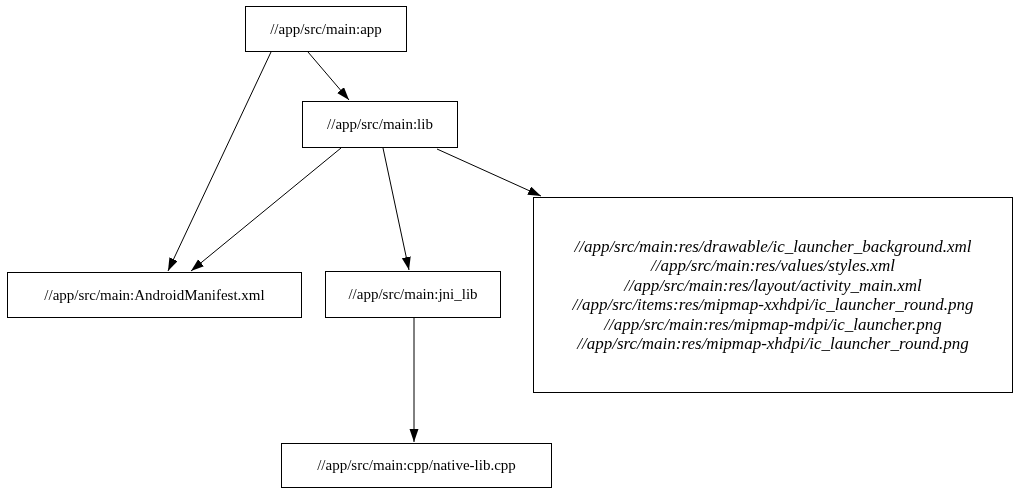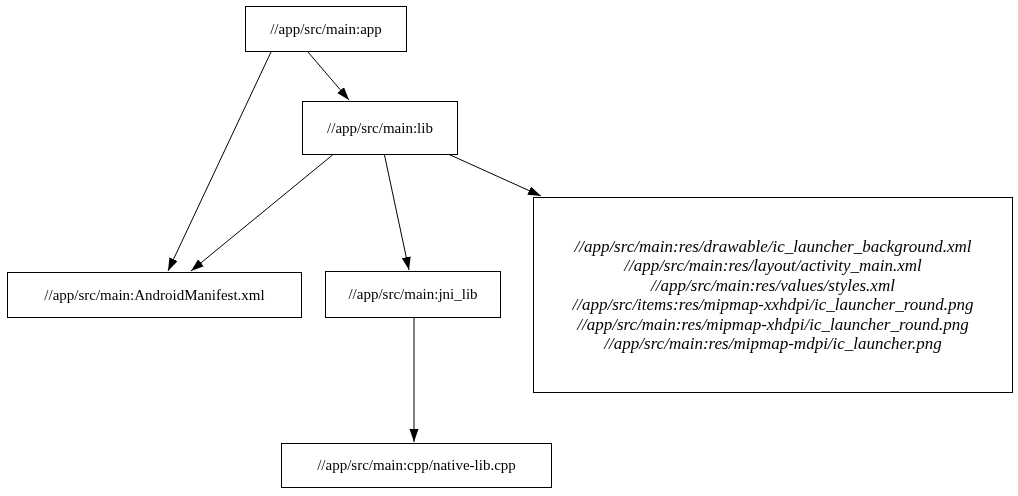--- a/index.html
+++ b/index.html
@@ -29,21 +29,21 @@
     border: 1px solid #000000;
     background: #ffffff;
     display: flex;
     align-items: center;
     justify-content: center;
     font-size: 15px;
     white-space: nowrap;
     text-align: center;
   }
   .node-app      { left: 203px; top: 6px;   width: 162px; height: 46px; margin-left: 42px; }
-  .node-lib      { left: 302px; top: 101px; width: 156px; height: 54px; }
+  .node-lib      { left: 302px; top: 101px; width: 156px; height: 47px; }
   .node-manifest { left: 7px;   top: 272px; width: 295px; height: 46px; }
   .node-jnilib   { left: 325px; top: 271px; width: 176px; height: 47px; }
   .node-cpp      { left: 281px; top: 443px; width: 271px; height: 45px; text-align: center; }
   .node-res {
     left: 533px; top: 197px; width: 480px; height: 196px;
     flex-direction: column;
     justify-content: center;
   }
   .res-line {
     line-height: 19.5px;
@@ -81,24 +81,24 @@
   <div class="node node-manifest">
     <span>//app/src/main:AndroidManifest.xml</span>
   </div>
 
   <div class="node node-jnilib">
     <span>//app/src/main:jni_lib</span>
   </div>
 
   <div class="node node-res">
     <div class="res-line">//app/src/main:res/drawable/ic_launcher_background.xml</div>
+    <div class="res-line">//app/src/main:res/values/styles.xml</div>
     <div class="res-line">//app/src/main:res/layout/activity_main.xml</div>
-    <div class="res-line">//app/src/main:res/values/styles.xml</div>
     <div class="res-line">//app/src/items:res/mipmap-xxhdpi/ic_launcher_round.png</div>
+    <div class="res-line">//app/src/main:res/mipmap-mdpi/ic_launcher.png</div>
     <div class="res-line">//app/src/main:res/mipmap-xhdpi/ic_launcher_round.png</div>
-    <div class="res-line">//app/src/main:res/mipmap-mdpi/ic_launcher.png</div>
   </div>
 
   <div class="node node-cpp">
     <span>//app/src/main:cpp/native-lib.cpp</span>
   </div>
 
 </div>
 
 </body></html>

